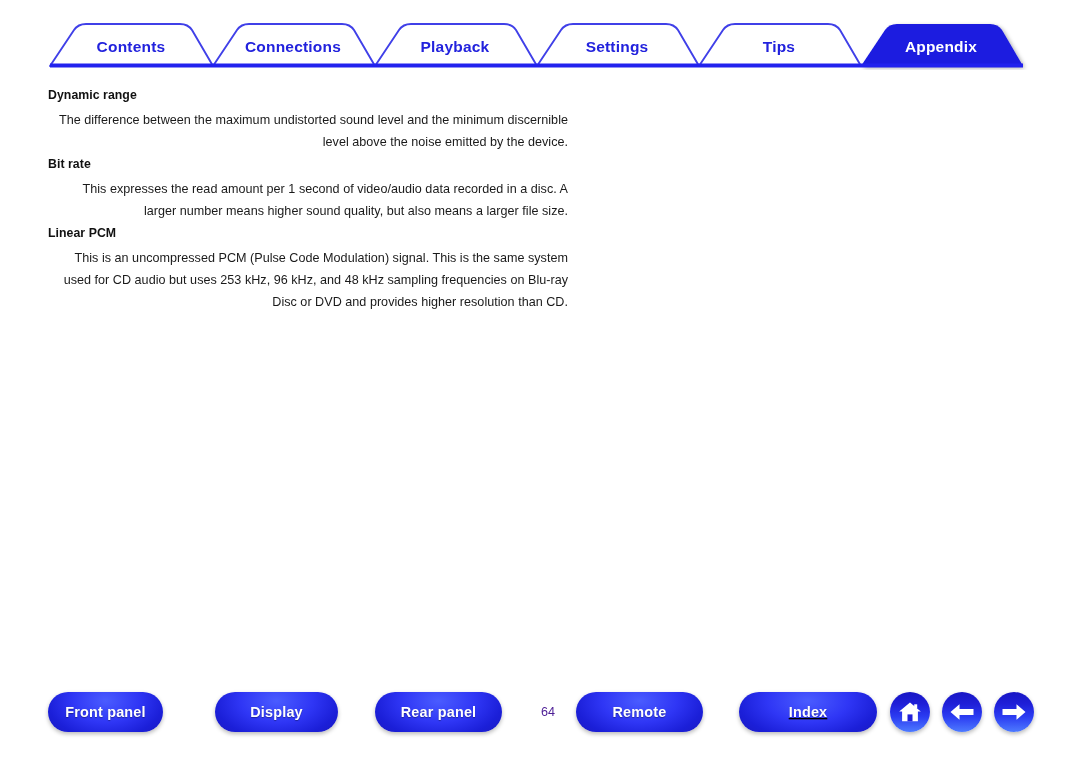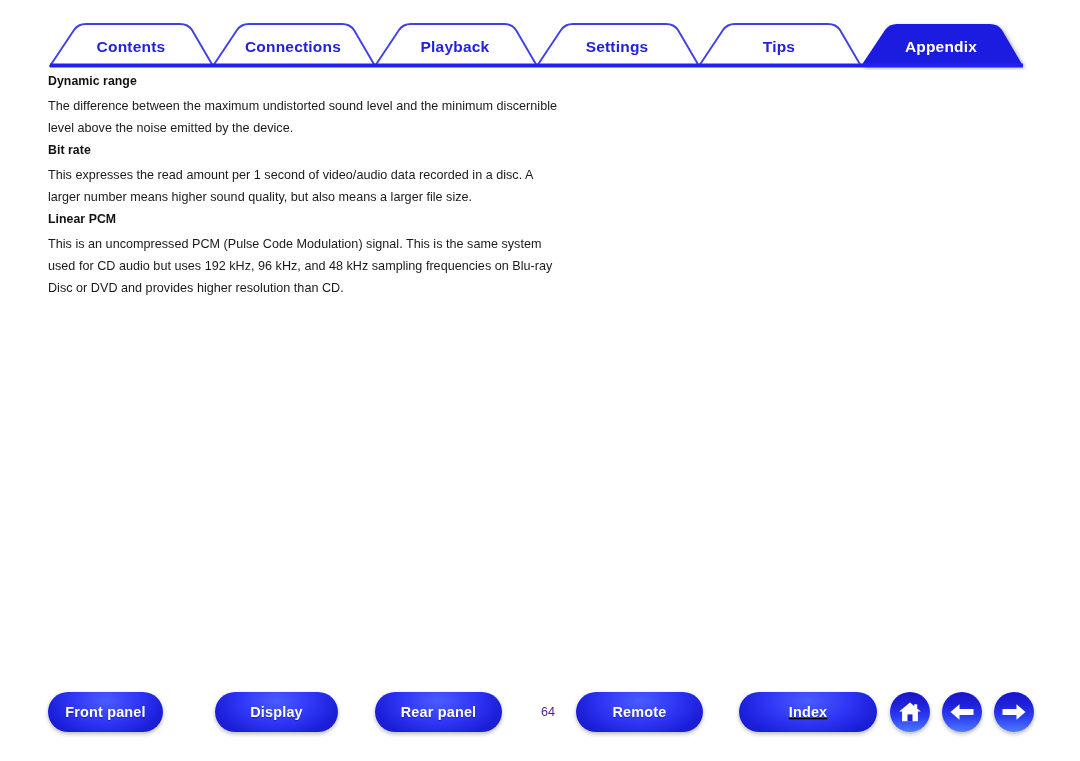--- a/index.html
+++ b/index.html
@@ -33,37 +33,38 @@
     font-weight: bold;
     letter-spacing: 0.2px;
   }
   .tab-label.inactive { fill: #2222dd; }
   .tab-label.active   { fill: #ffffff; }
 
   
   #content {
     position: absolute;
     left: 48px;
-    top: 74px;
+    top: 88px;
     width: 520px;
   }
   .sec-head {
     font-size: 12.3px;
     font-weight: bold;
     color: #111111;
     margin: 0 0 7px 0;
     line-height: 1.25;
     letter-spacing: 0.05px;
   }
   .sec-body {
     font-size: 12.6px;
     color: #1a1a1a;
     margin: 0 0 14px 0;
     line-height: 1.73;
     letter-spacing: 0.02px;
+    text-align: right;
   }
   .sec-body:last-child { margin-bottom: 0; }
   .sec-block { margin-bottom: 3px; }
 
   
   #bottom-nav {
     position: absolute;
     left: 0;
     top: 692px;
     width: 1080px;
@@ -177,21 +178,21 @@
     <p class="sec-body">The difference between the maximum undistorted sound level and the minimum discernible level above the noise emitted by the device.</p>
   </div>
 
   <div class="sec-block">
     <h3 class="sec-head">Bit rate</h3>
     <p class="sec-body">This expresses the read amount per 1 second of video/audio data recorded in a disc. A larger number means higher sound quality, but also means a larger file size.</p>
   </div>
 
   <div class="sec-block">
     <h3 class="sec-head">Linear PCM</h3>
-    <p class="sec-body">This is an uncompressed PCM (Pulse Code Modulation) signal. This is the same system used for CD audio but uses 192 kHz, 96 kHz, and 48 kHz sampling frequencies on Blu-ray Disc or DVD and provides higher resolution than CD.</p>
+    <p class="sec-body">This is an uncompressed PCM (Pulse Code Modulation) signal. This is the same system used for CD audio but uses 253 kHz, 96 kHz, and 48 kHz sampling frequencies on Blu-ray Disc or DVD and provides higher resolution than CD.</p>
   </div>
 
 </div>
 
 <div id="bottom-nav">
 
   <div class="pill" id="pill-front">
     <span>Front panel</span>
   </div>
 

